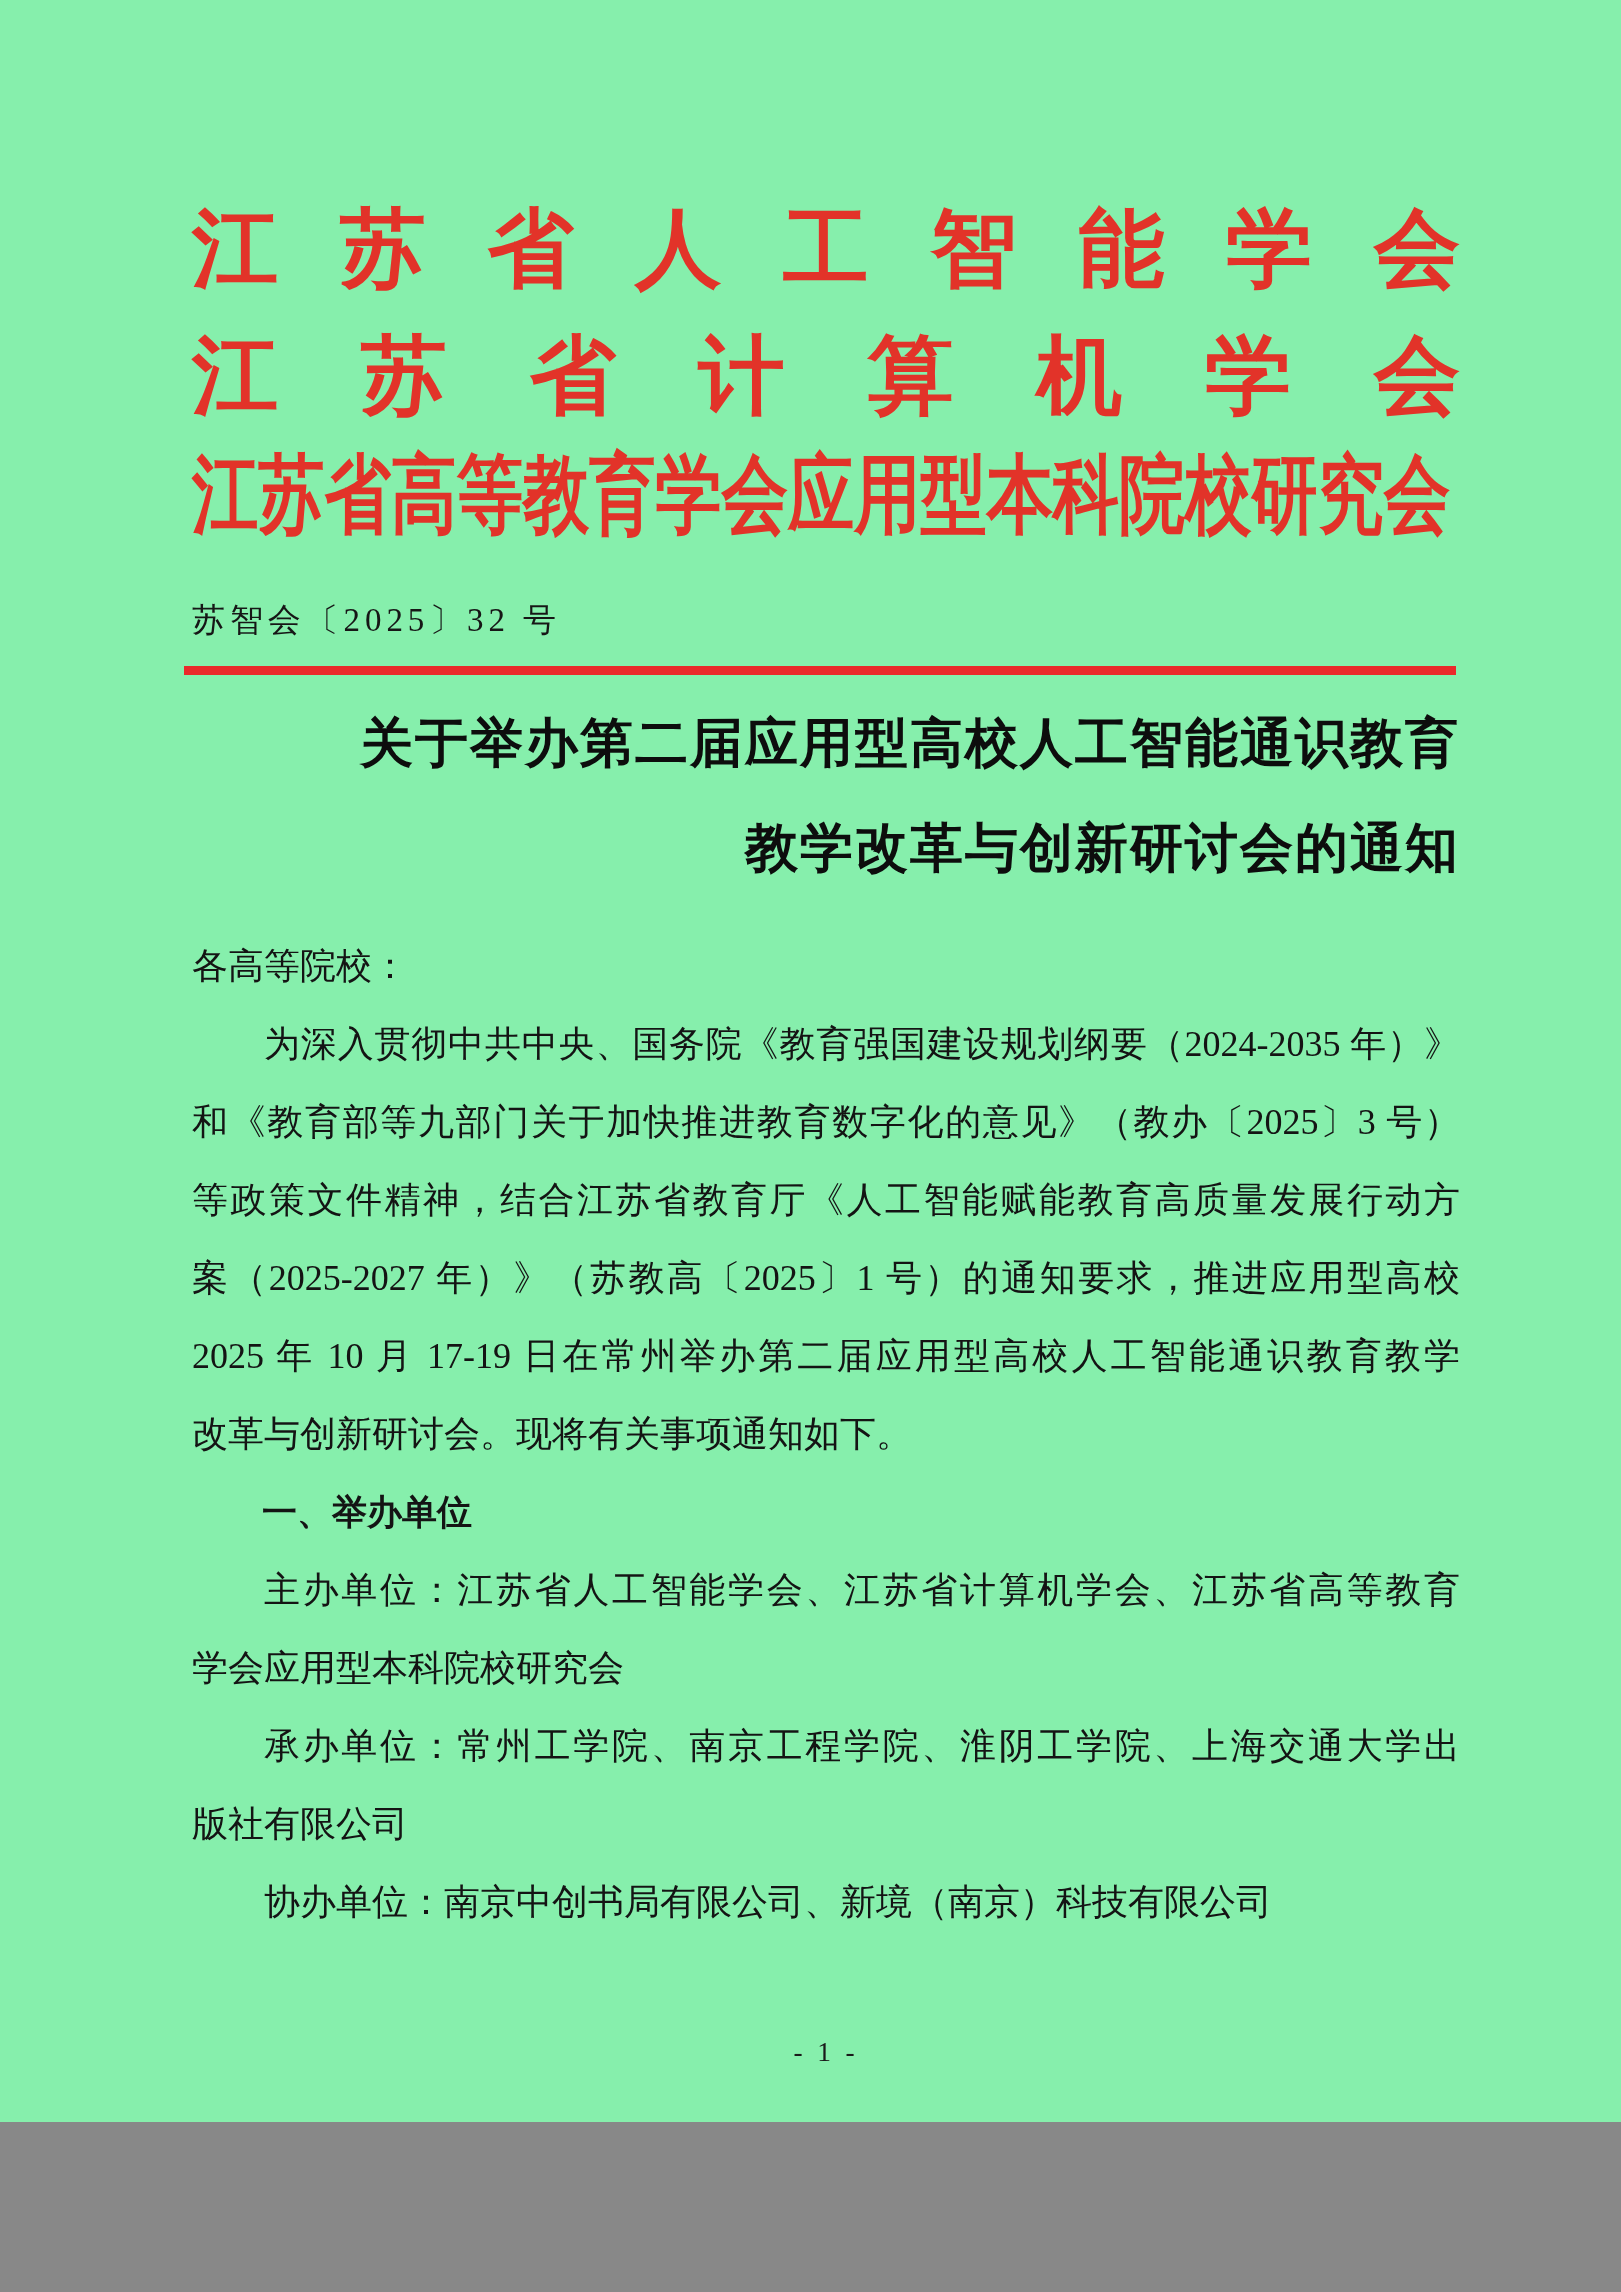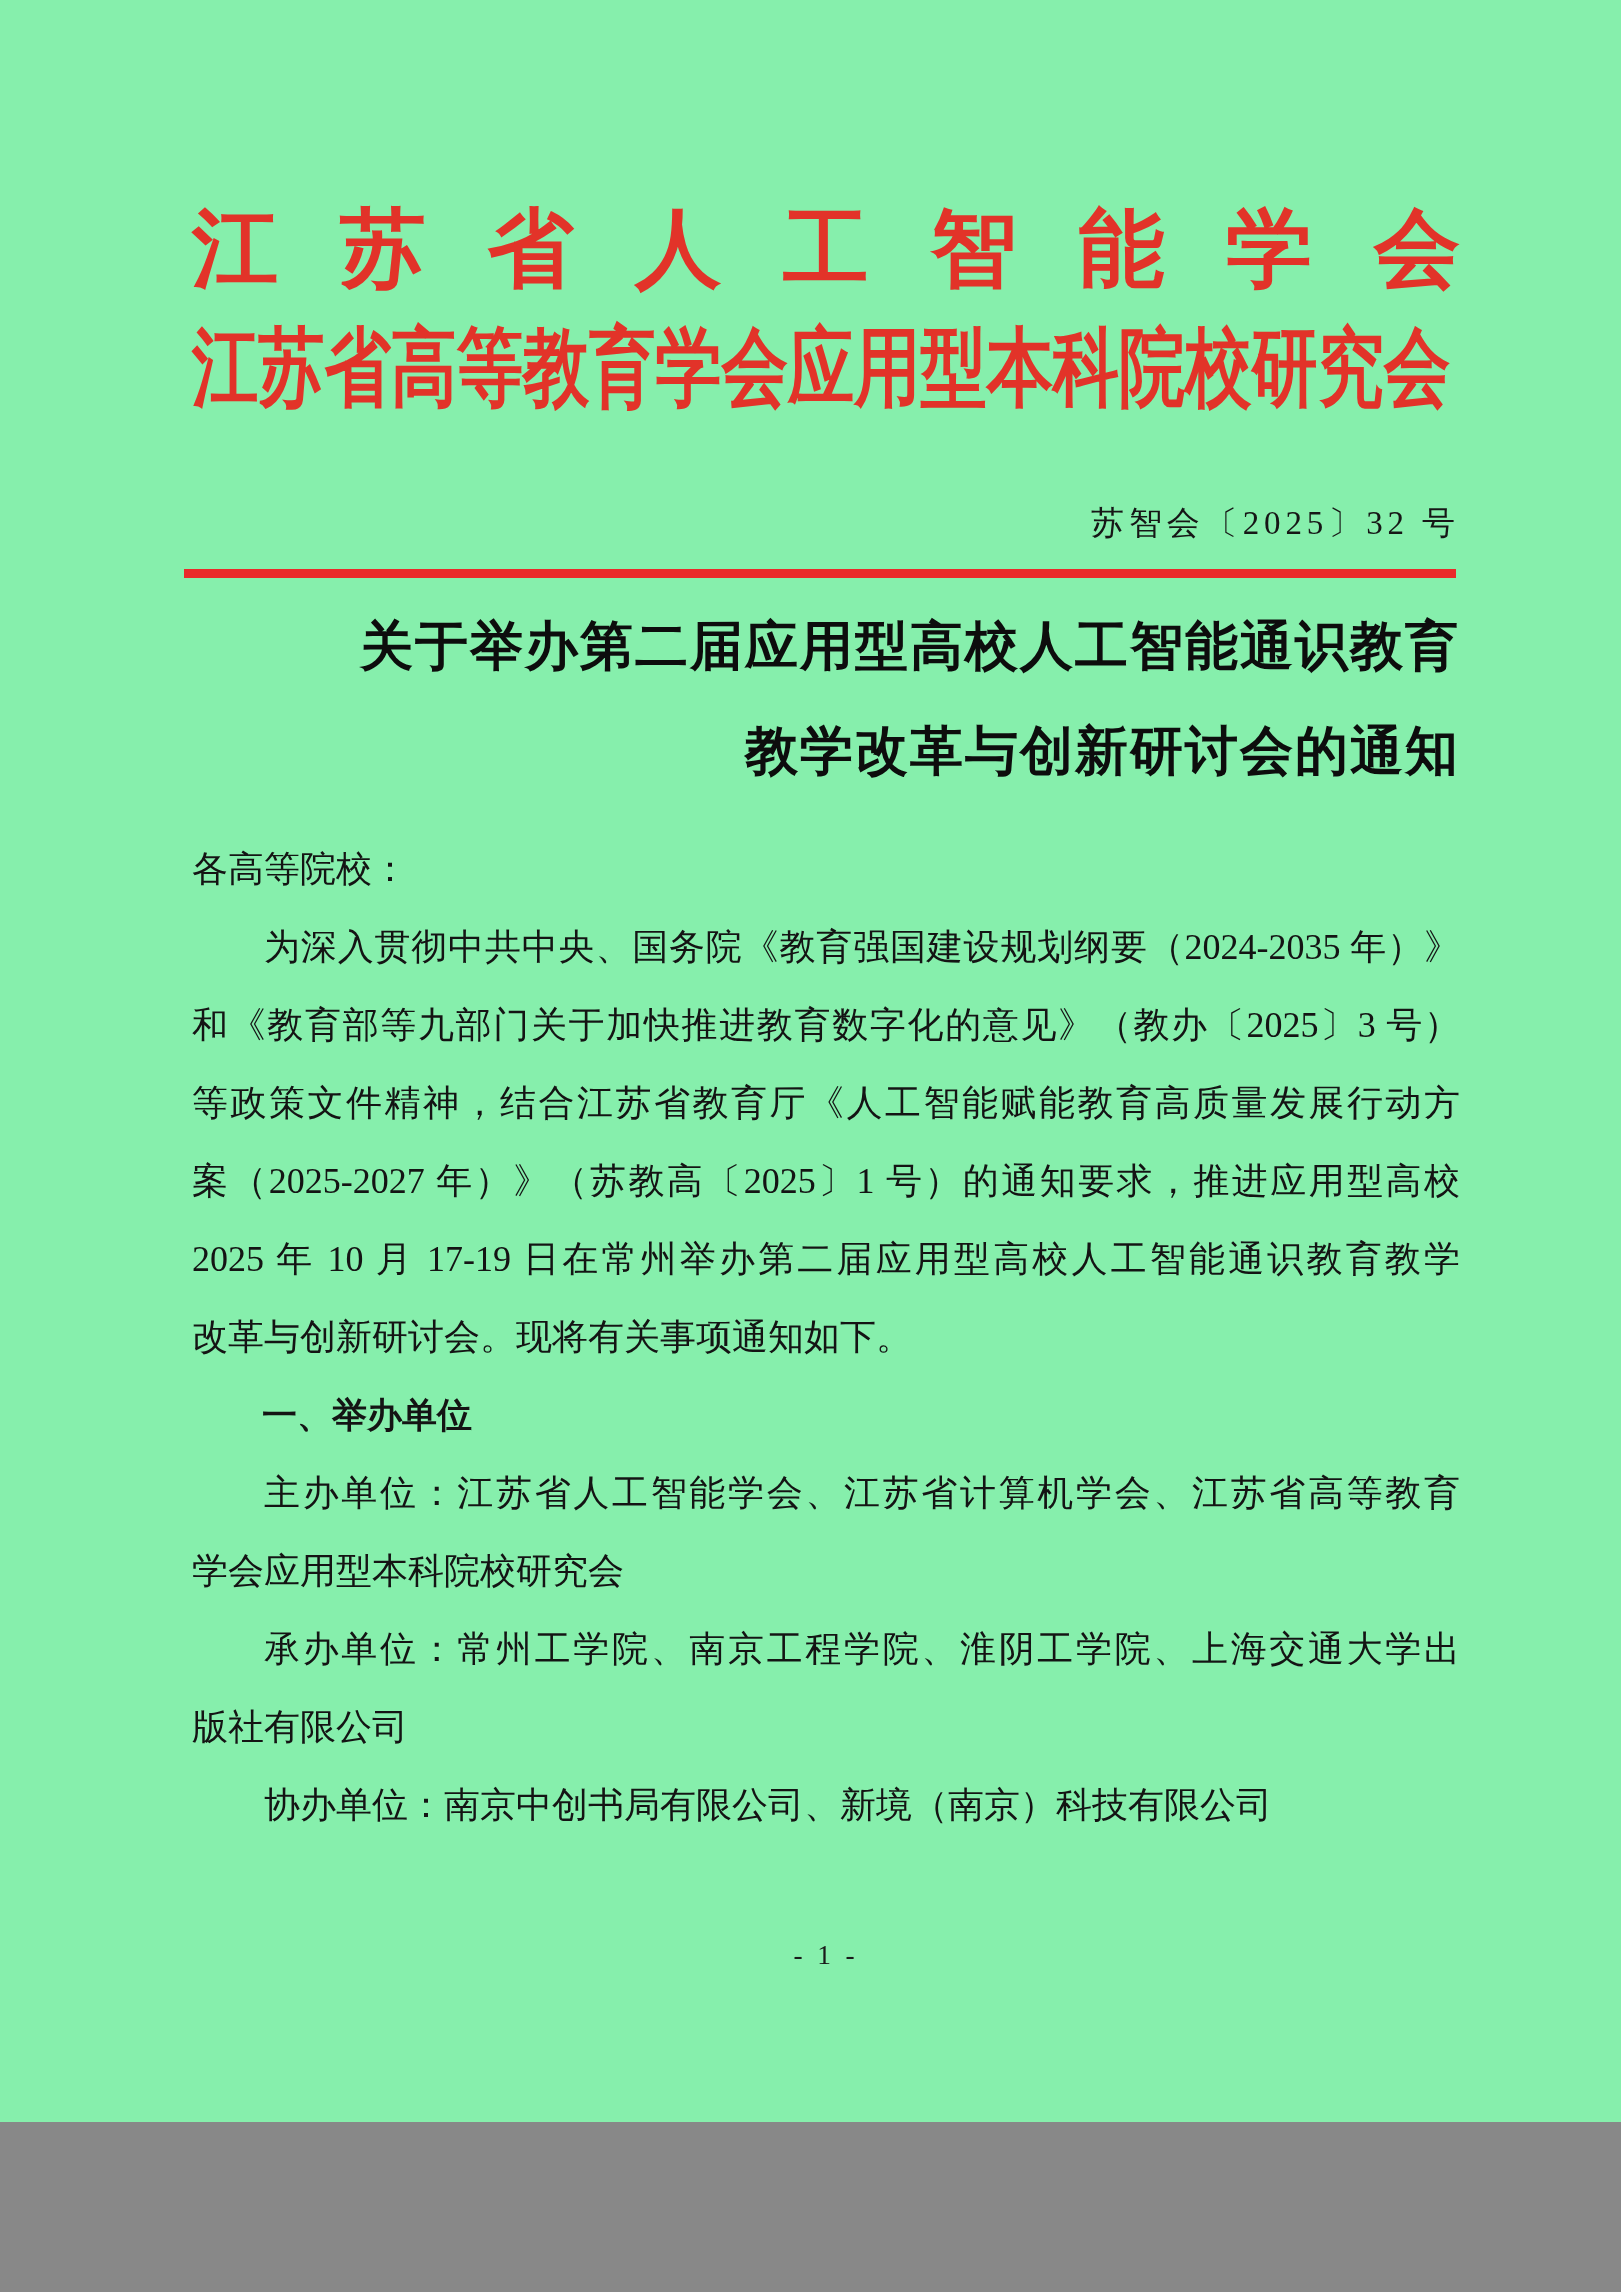--- a/index.html
+++ b/index.html
@@ -39,22 +39,22 @@
   }
   .org-2 { margin-top: 41px; }
   .org-3 {
     margin-top: 33px;
     transform: scaleX(0.77);
     transform-origin: left center;
     letter-spacing: 0;
   }
   
   .doc-number {
-    margin-top: 92px;
-    text-align: right;
+    margin-top: 62px;
+    text-align: left;
     font-size: 33px;
     line-height: 40px;
     letter-spacing: 4.9px;
     color: #161616;
   }
   
   .red-divider {
     margin-top: 25.5px;
     margin-left: -7.8px;
     width: 1272px;
@@ -104,20 +104,21 @@
   }
 </style>
 </head>
 <body>
 
 <div class="page">
   <div class="inner">
 
     <div class="org-line org-justify org-1">江苏省人工智能学会</div>
 
+    <div class="org-line org-justify org-2">江苏省计算机学会</div>
 
     <div class="org-line org-3">江苏省高等教育学会应用型本科院校研究会</div>
 
     <div class="doc-number">苏智会〔2025〕32 号</div>
 
     <div class="red-divider"></div>
 
     <h1 class="title">
       <div class="title-line title-1">关于举办第二届应用型高校人工智能通识教育</div>
       <div class="title-line title-2">教学改革与创新研讨会的通知</div>

